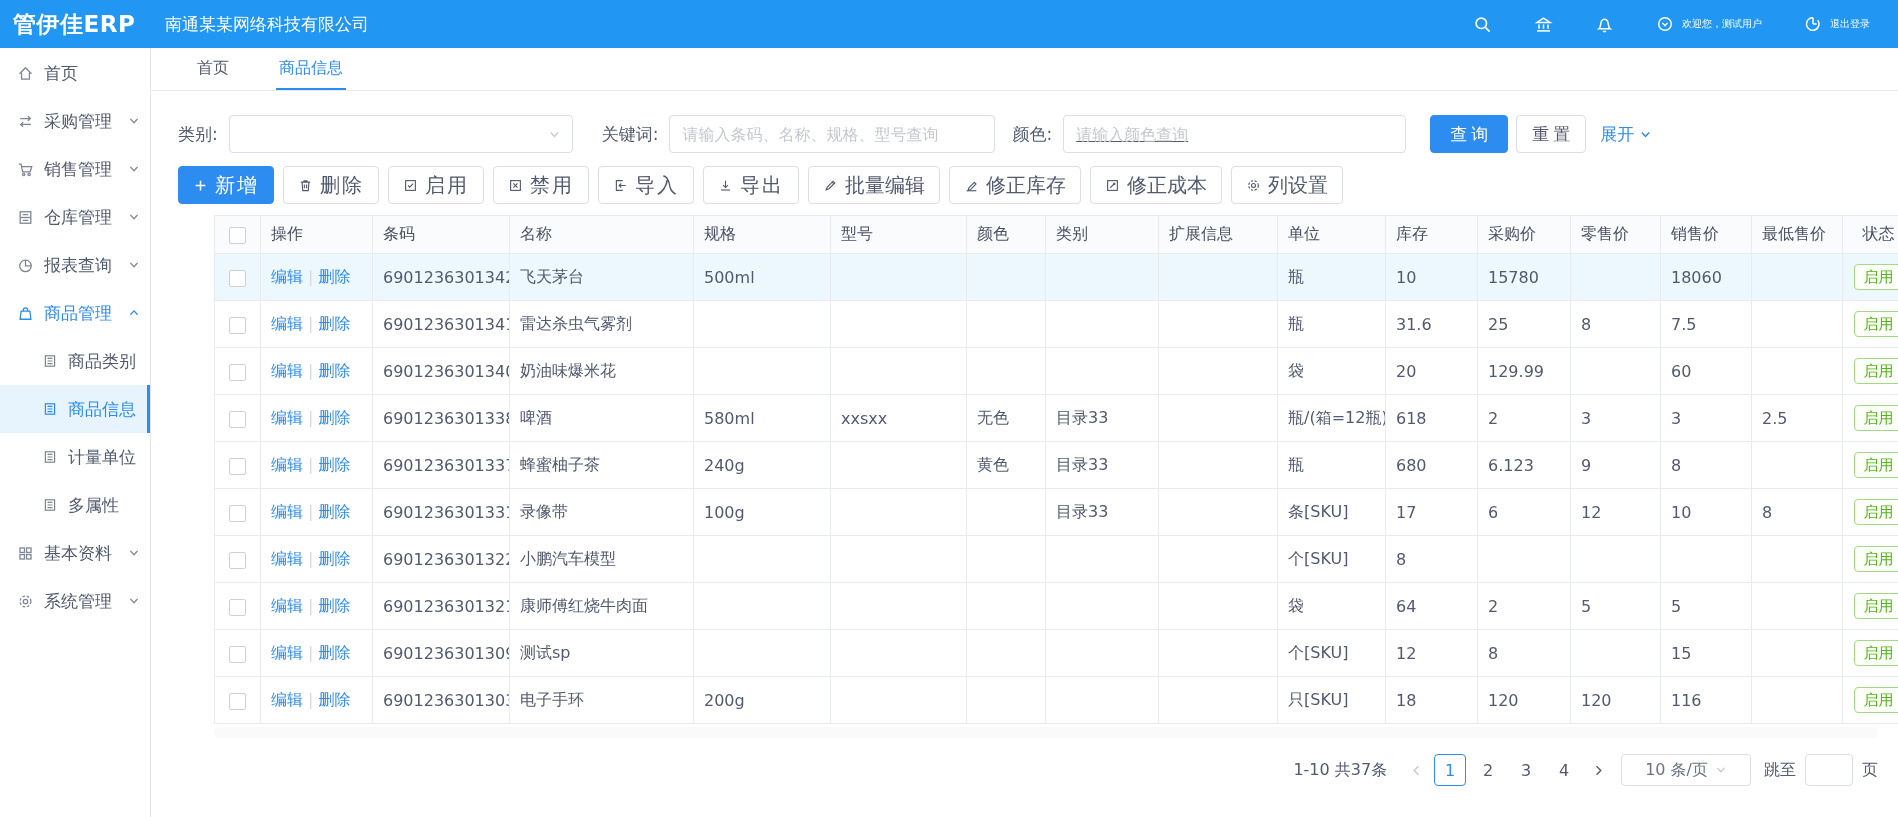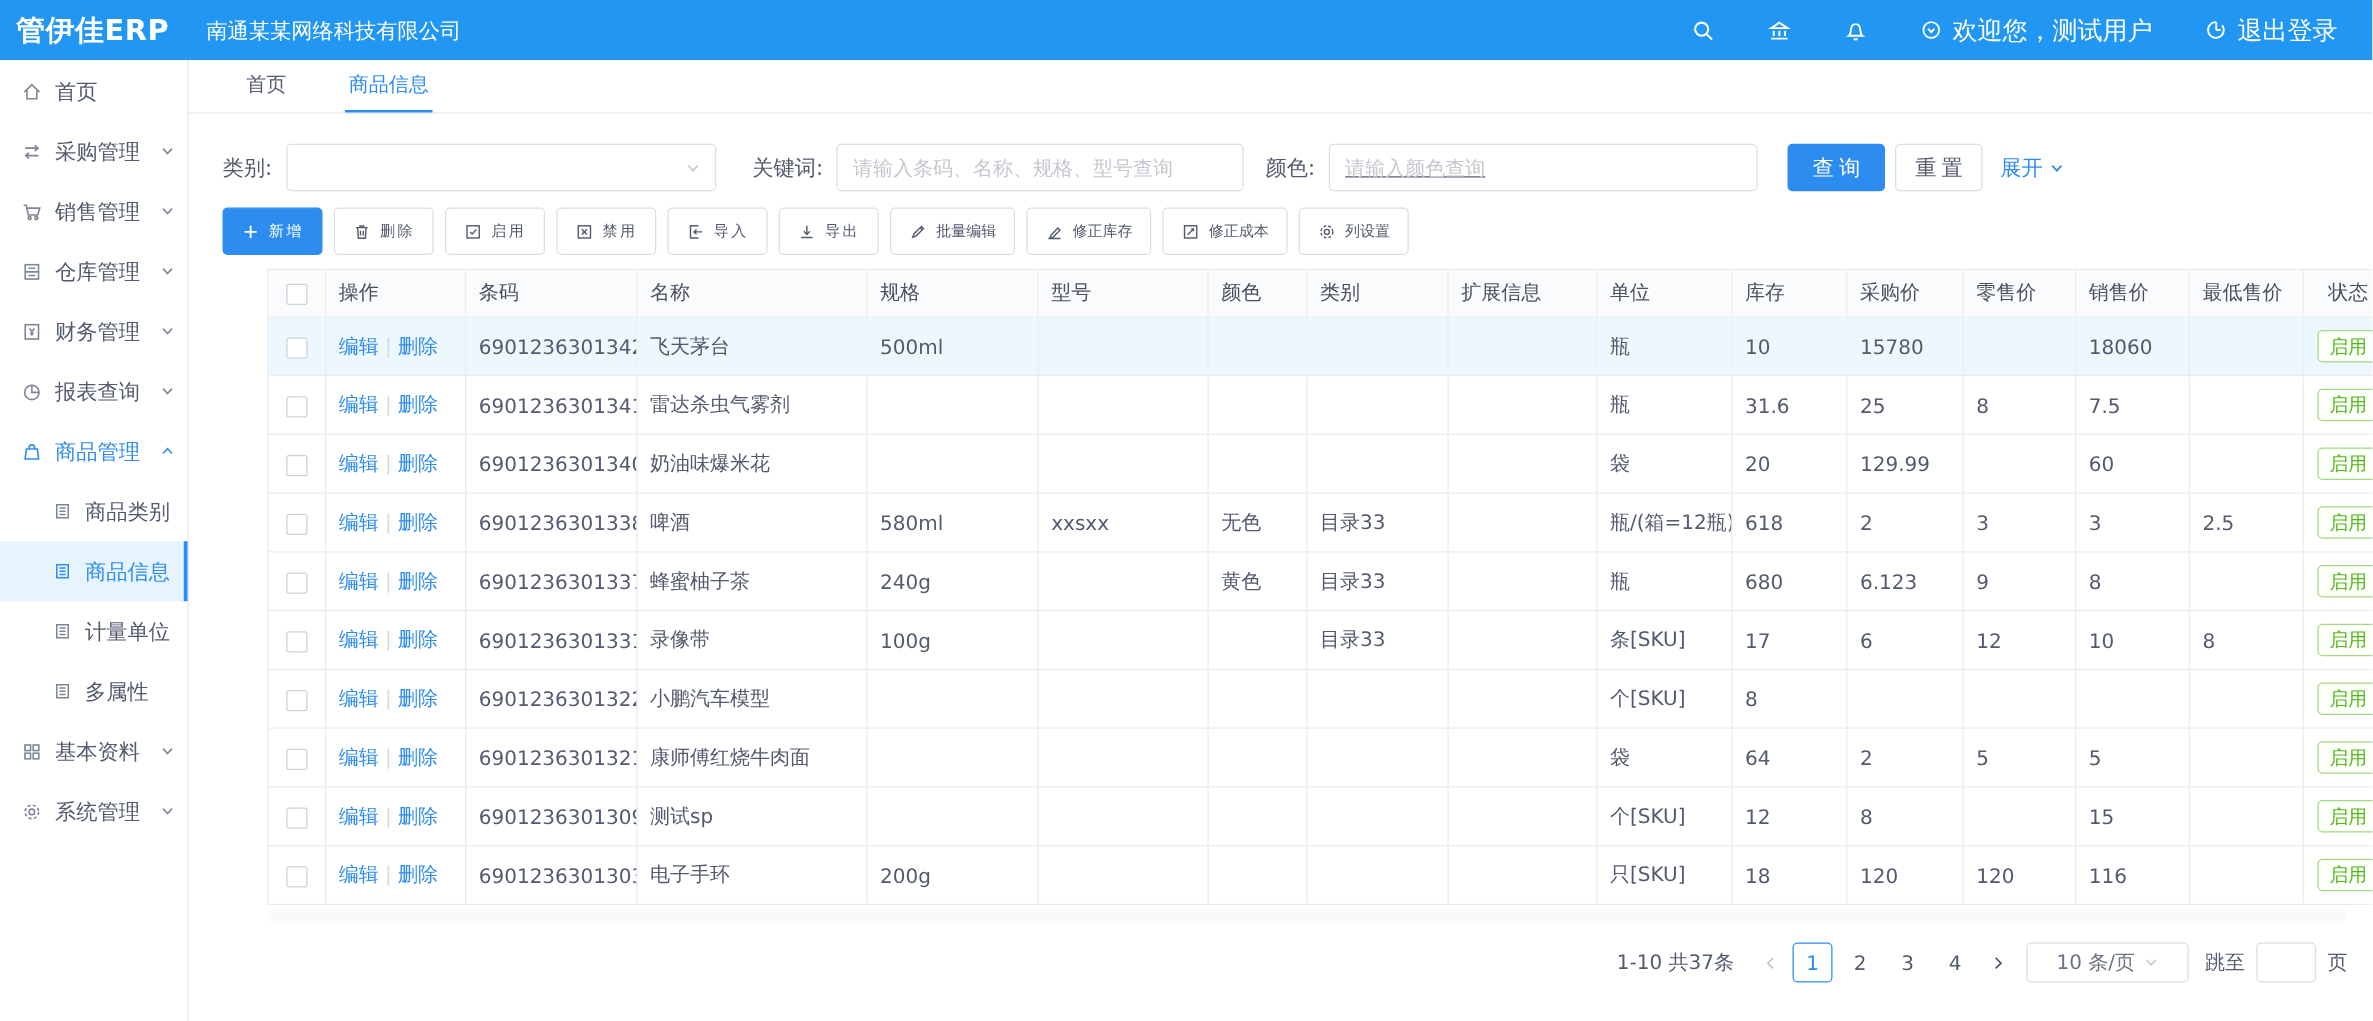--- a/index.html
+++ b/index.html
@@ -3,21 +3,21 @@
 <meta charset="utf-8">
 <style>
   * { box-sizing: border-box; margin: 0; padding: 0; }
   html,body { width:1898px; height:817px; overflow:hidden; background:#fff;
     font-family:"DejaVu Sans","Liberation Sans",sans-serif; color:#515a6e; }
 
   
   .topbar { height:48px; background:#2196f3; display:flex; align-items:center; color:#fff; }
   .logo { width:151px; padding-left:13px; font-size:23px; font-weight:bold; letter-spacing:.5px; white-space:nowrap; }
   .company { font-size:17px; margin-left:14px; }
-  .topbar-right { margin-left:auto; display:flex; align-items:center; padding-right:28px; font-size:20px; }
+  .topbar-right { margin-left:auto; display:flex; align-items:center; padding-right:28px; font-size:10px; }
   .tb-ic { width:19px; height:19px; margin-left:42px; cursor:pointer; display:inline-flex; }
   .tb-ic svg, .icn svg, .chev svg, .pg-ic svg { width:100%; height:100%; display:block; }
   .tb-group { display:flex; align-items:center; margin-left:42px; cursor:pointer; }
   .tb-group .tb-ic { margin-left:0; margin-right:8px; width:18px; height:18px; }
 
   
   .layout { display:flex; height:769px; }
   aside { width:151px; border-right:1px solid #e3e6eb; padding-top:1px; flex:none; }
   main { flex:1; min-width:0; display:flex; flex-direction:column; }
 
@@ -59,21 +59,21 @@
     color:#515a6e; cursor:pointer; font-family:inherit; display:inline-flex; align-items:center; justify-content:center; }
   .btn.primary { background:#2d8cf0; border-color:#2d8cf0; color:#fff; }
   .search-btn { margin-left:24px; padding:0 15px 0 19px; letter-spacing:4px; }
   .reset-btn { margin-left:8px; padding:0 11px 0 15px; letter-spacing:4px; }
   .expand-link { margin-left:14px; color:#2d8cf0; cursor:pointer; display:inline-flex; align-items:center; font-size:17px; }
   .expand-link .chev { width:13px; height:13px; margin-left:5px; }
 
   
   .toolbar { margin-top:13px; display:flex; gap:9px; }
   .t-btn { height:38px; border:1px solid #dcdee2; border-radius:4px; background:#fff; color:#515a6e;
-    font-size:12px; display:inline-flex; align-items:center; padding:0 14px; cursor:pointer; font-family:inherit; }
+    font-size:20px; display:inline-flex; align-items:center; padding:0 14px; cursor:pointer; font-family:inherit; }
   .t-btn .icn { width:15px; height:15px; margin-right:7px; color:#515a6e; }
   .t-btn.primary { background:#2d8cf0; border-color:#2d8cf0; color:#fff; }
   .t-btn.primary .icn { color:#fff; }
   .t-btn.sp2 { letter-spacing:2px; }
 
   
   .grid-wrap { margin-top:11px;margin-left:36px; }
   table { width:100%; border-collapse:collapse; table-layout:fixed; }
   th, td { border:1px solid #e9ebee; font-size:16px; font-weight:normal; text-align:left;
     padding:0 10px; overflow:hidden; white-space:nowrap; }
@@ -204,34 +204,20 @@
         <span class="lbl">仓库管理</span>
         <span class="chev">
           <svg viewBox="0 0 16 16" fill="none" stroke="currentColor" stroke-width="1.2">
             <path d="M3.2 5.2 L8 10.4 L12.8 5.2" stroke-width="1.7"></path>
           </svg>
         </span>
       </div>
       <div class="side-item">
         <span class="icn">
           <svg viewBox="0 0 16 16" fill="none" stroke="currentColor" stroke-width="1.2">
-            <rect x="3" y="2.6" width="10" height="10.8"></rect>
-            <path d="M6 5.4 L8 7.8 L10 5.4 M8 7.8 V11 M6.4 9.2 H9.6"></path>
-          </svg>
-        </span>
-        <span class="lbl">财务管理</span>
-        <span class="chev">
-          <svg viewBox="0 0 16 16" fill="none" stroke="currentColor" stroke-width="1.2">
-            <path d="M3.2 5.2 L8 10.4 L12.8 5.2" stroke-width="1.7"></path>
-          </svg>
-        </span>
-      </div>
-      <div class="side-item">
-        <span class="icn">
-          <svg viewBox="0 0 16 16" fill="none" stroke="currentColor" stroke-width="1.2">
             <circle cx="8" cy="8.4" r="5.4"></circle>
             <path d="M8 3 V8.4 H13.4"></path>
           </svg>
         </span>
         <span class="lbl">报表查询</span>
         <span class="chev">
           <svg viewBox="0 0 16 16" fill="none" stroke="currentColor" stroke-width="1.2">
             <path d="M3.2 5.2 L8 10.4 L12.8 5.2" stroke-width="1.7"></path>
           </svg>
         </span>

